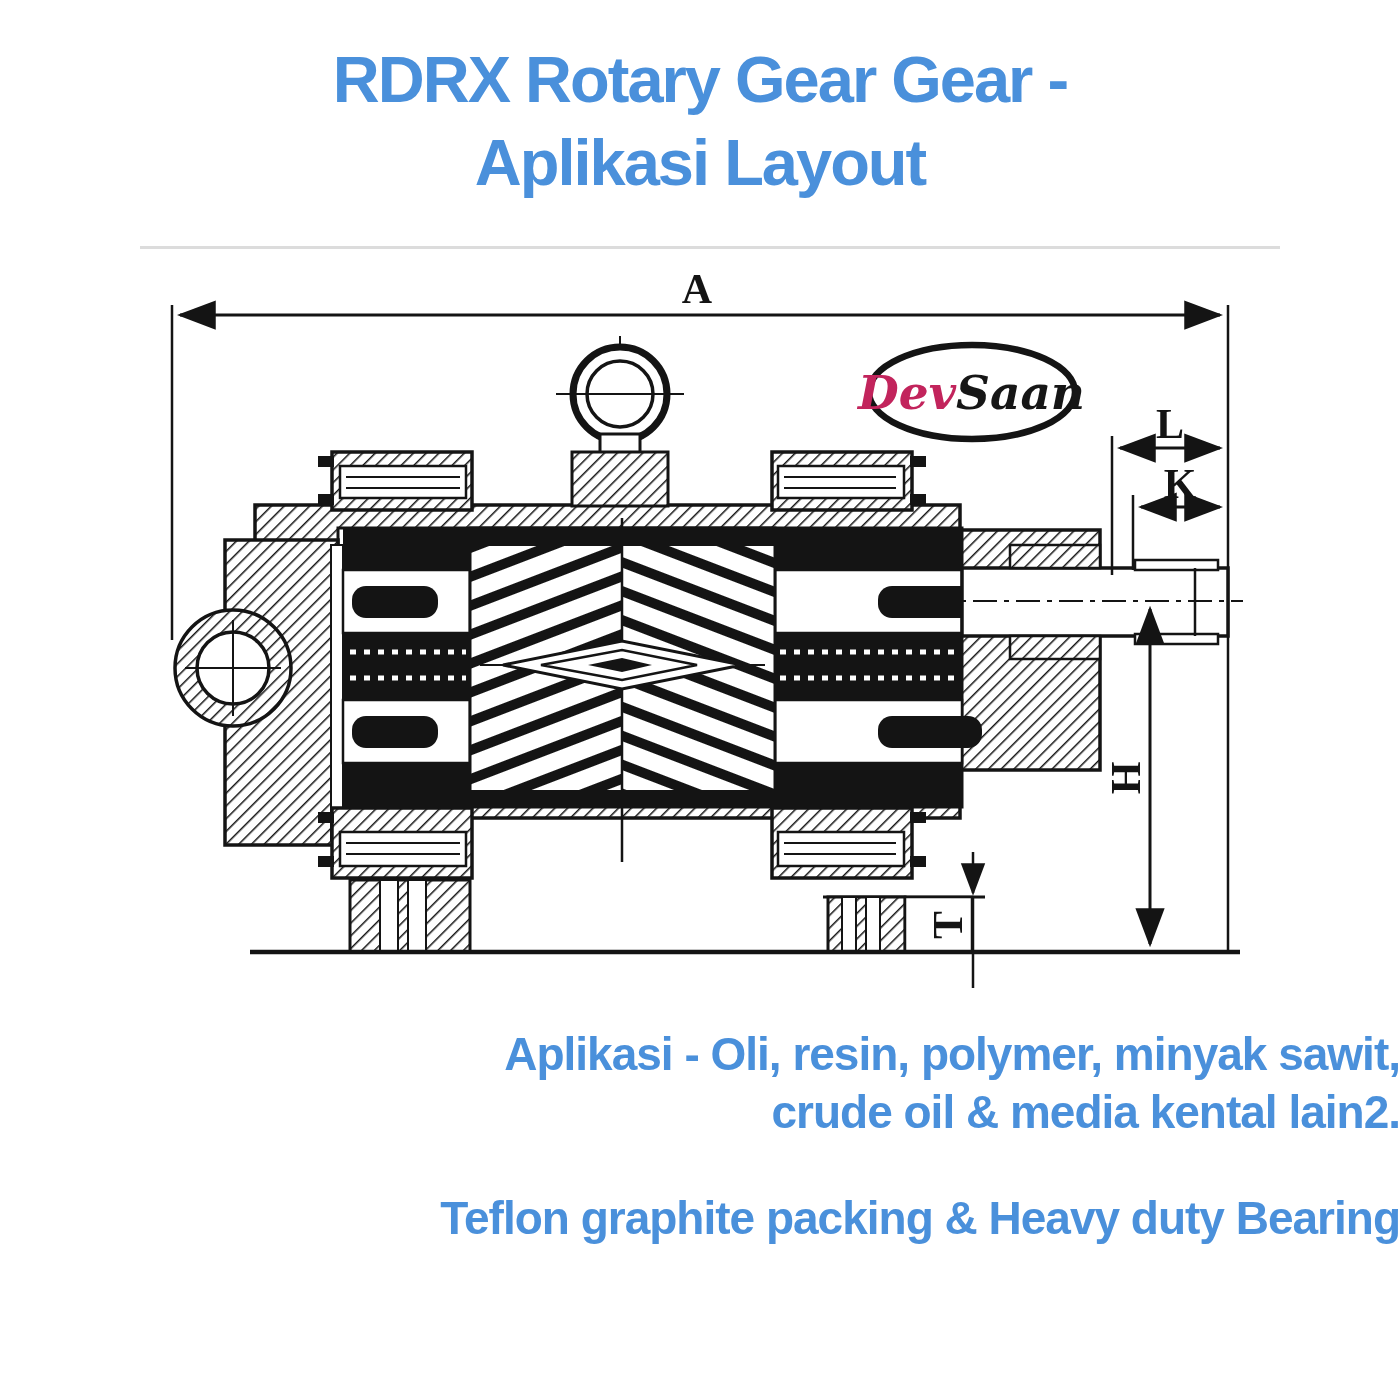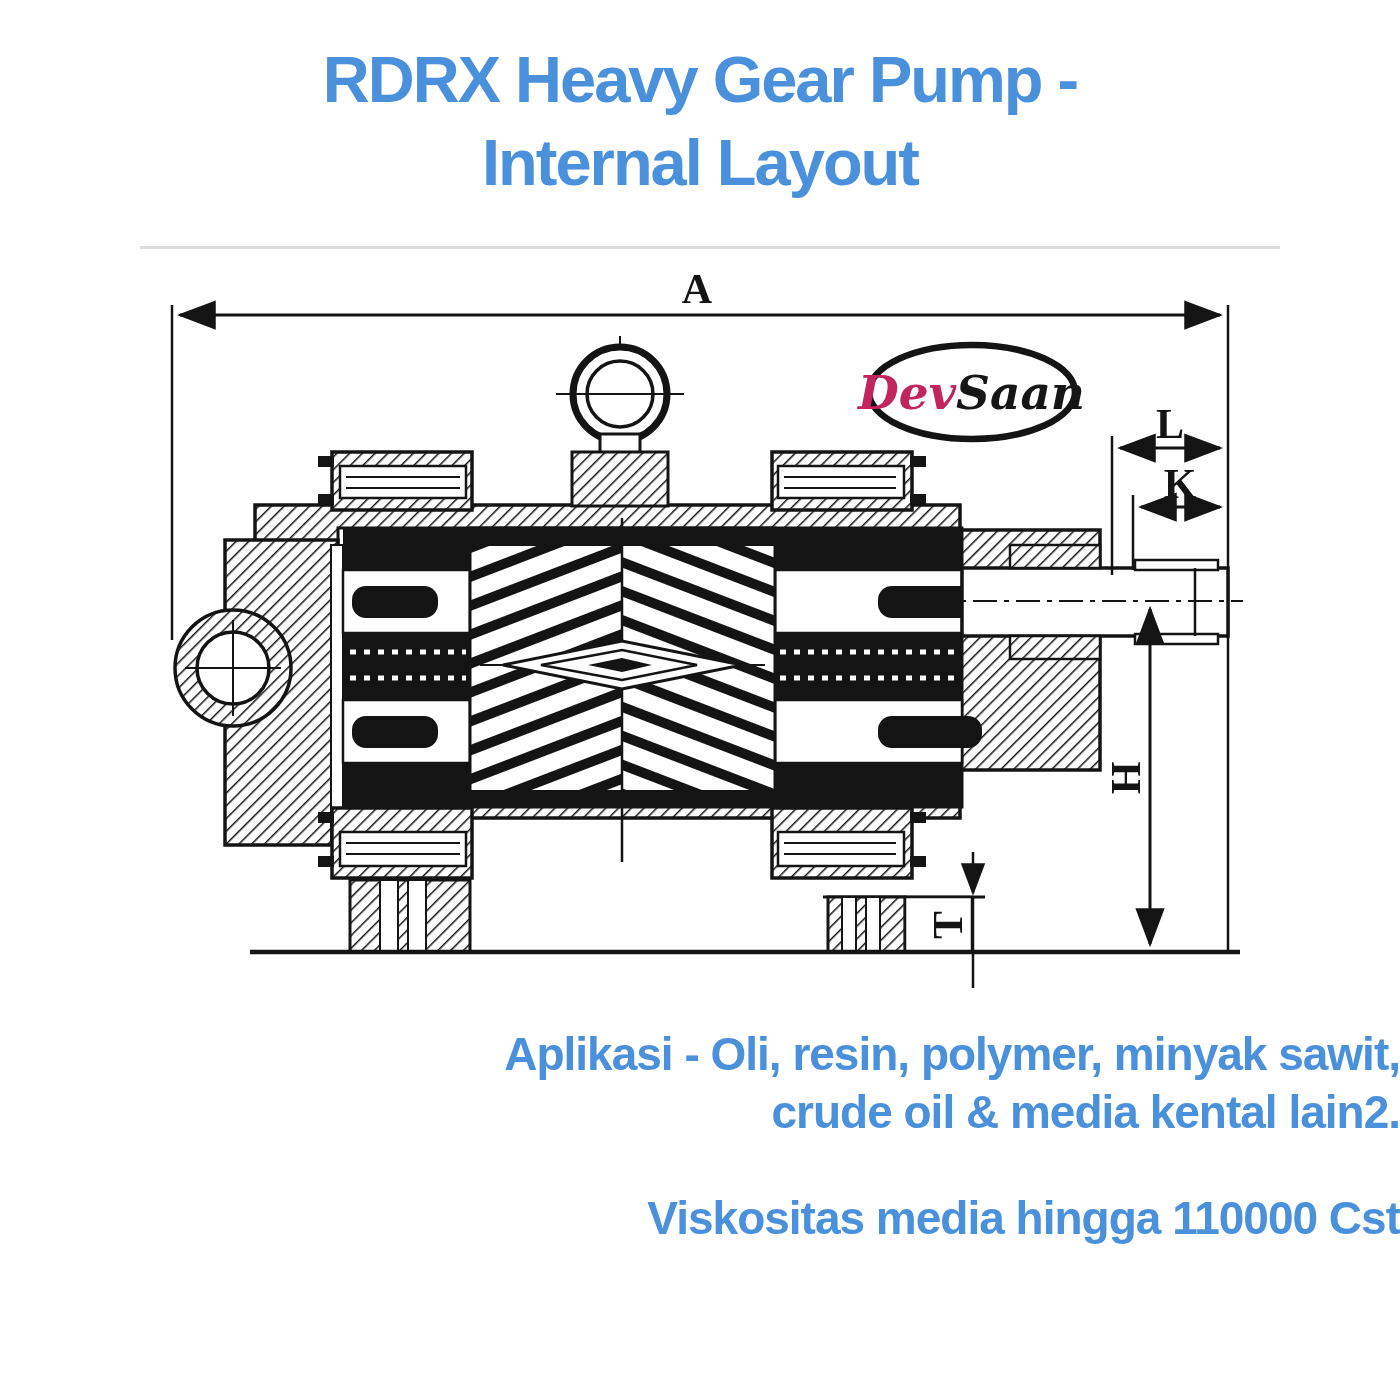--- a/index.html
+++ b/index.html
@@ -59,22 +59,22 @@
   }
   .logo-red{fill:var(--logo-red);}
   .logo-black{fill:#161616;}
 </style>
 </head>
 <body>
 
 <div class="page">
 
   <div class="title-block">
-    <div>RDRX Heavy Gear Pump -</div>
-    <div>Internal Layout</div>
+    <div>RDRX Rotary Gear Gear -</div>
+    <div>Aplikasi Layout</div>
   </div>
 
   <div class="divider"></div>
 
   <svg class="diagram-svg" viewBox="0 0 1400 1400" xmlns="http://www.w3.org/2000/svg">
     <defs>
       <pattern id="h1" width="9" height="9" patternUnits="userSpaceOnUse" patternTransform="rotate(45)">
         <rect width="9" height="9" fill="#ffffff"></rect>
         <line x1="0" y1="0" x2="0" y2="9" stroke="#141414" stroke-width="3"></line>
       </pattern>
@@ -242,16 +242,16 @@
       <text class="logo-text logo-black" x="956" y="409" text-anchor="start">Saan</text>
     </g>
   </svg>
 
   <div class="blue-text desc-block">
     <div>Aplikasi - Oli, resin, polymer, minyak sawit,</div>
     <div>crude oil &amp; media kental lain2.</div>
   </div>
 
   <div class="blue-text spec-block">
-    <div>Viskositas media hingga 110000 Cst</div>
+    <div>Teflon graphite packing &amp; Heavy duty Bearing</div>
   </div>
 
 </div>
 
 </body></html>

